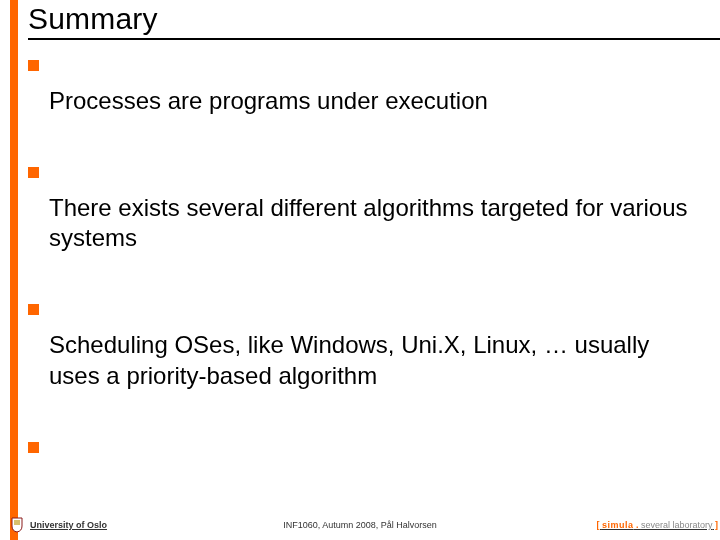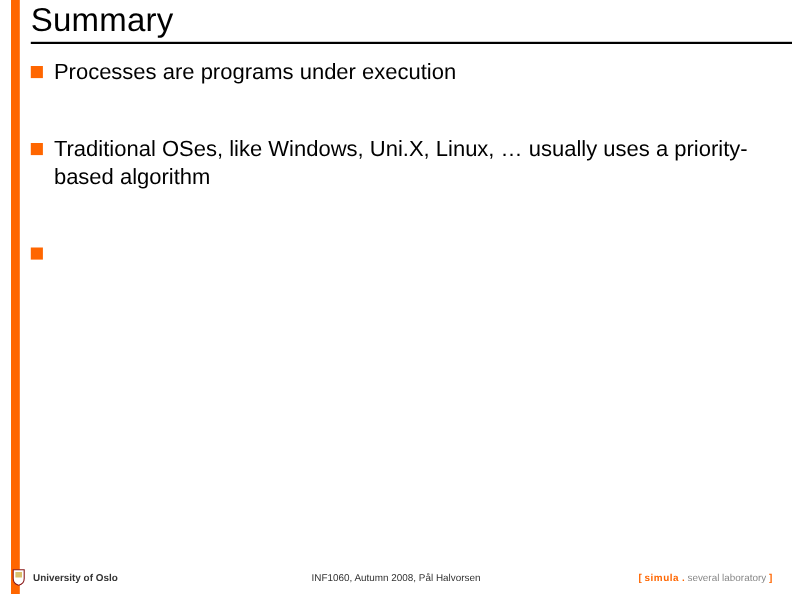--- a/index.html
+++ b/index.html
@@ -5,22 +5,22 @@
   * { box-sizing: border-box; margin: 0; padding: 0; }
   html, body { width: 720px; height: 540px; font-family: Verdana, Arial, sans-serif; background: #fff; color: #000; }
   .slide { width: 720px; height: 540px; position: relative; display: flex; flex-direction: column; }
   .accent-bar { position: absolute; left: 10px; top: 0; width: 8px; height: 540px; background: #ff6600; }
   .title-block { padding: 2px 0 0 28px; }
   .title-text { font-size: 30px; font-weight: 400; letter-spacing: 0.2px; }
   .title-rule { border: 0; border-top: 2px solid #000; margin: 2px 0 0 0; width: 692px; }
   .body { flex: 1; padding: 14px 28px 0 28px; display: flex; flex-direction: column; gap: 44px; }
   .bullet-row { display: flex; align-items: flex-start; gap: 10px; }
   .sq { width: 11px; height: 11px; background: #ff6600; flex: 0 0 auto; margin-top: 6px; }
-  .bt { font-size: 20px; line-height: 1.28; }
-  .footer { position: absolute; left: 0; bottom: 0; width: 720px; height: 26px; display: flex; align-items: center; padding: 0 18px 4px 10px; font-size: 9px; color: #333; }
+  .bt { font-size: 24px; line-height: 1.28; margin-top: 32px; }
+  .footer { position: absolute; left: 0; bottom: 0; width: 720px; height: 26px; display: flex; align-items: center; padding: 0 2px 4px 10px; font-size: 9px; color: #333; text-decoration: underline; }
   .foot-left { display: flex; align-items: center; gap: 6px; font-weight: bold; }
   .crest { width: 14px; height: 16px; }
   .foot-center { position: absolute; left: 0; width: 720px; text-align: center; font-size: 9px; color: #333; }
   .foot-right { margin-left: auto; font-size: 9px; font-weight: bold; z-index: 2; }
   .br-open, .br-close { color: #ff6600; font-weight: bold; }
   .simula { color: #ff6600; font-weight: bold; letter-spacing: 0.5px; margin-top: 44px; }
   .dot { color: #ff6600; }
   .rl { color: #888; font-weight: 500; }
 </style>
 </head>
@@ -34,21 +34,25 @@
     <hr class="title-rule">
   </div>
 
   <div class="body">
     <div class="bullet-row">
       <div class="sq"></div>
       <div class="bt">Processes are programs under execution</div>
     </div>
     <div class="bullet-row">
       <div class="sq"></div>
-      <div class="bt">Traditional OSes, like Windows, Uni.X, Linux, … usually uses a priority-based algorithm</div>
+      <div class="bt">There exists several different algorithms targeted for various systems</div>
+    </div>
+    <div class="bullet-row">
+      <div class="sq"></div>
+      <div class="bt">Scheduling OSes, like Windows, Uni.X, Linux, … usually uses a priority-based algorithm</div>
     </div>
     <div class="bullet-row">
       <div class="sq"></div>
     </div>
   </div>
 
   <div class="footer">
     <div class="foot-left">
       <svg class="crest" viewBox="0 0 14 16">
         <path d="M2 1 h10 v8 q0 5 -5 6 q-5 -1 -5 -6 z" fill="#fff" stroke="#8a1a1a" stroke-width="1"></path>

